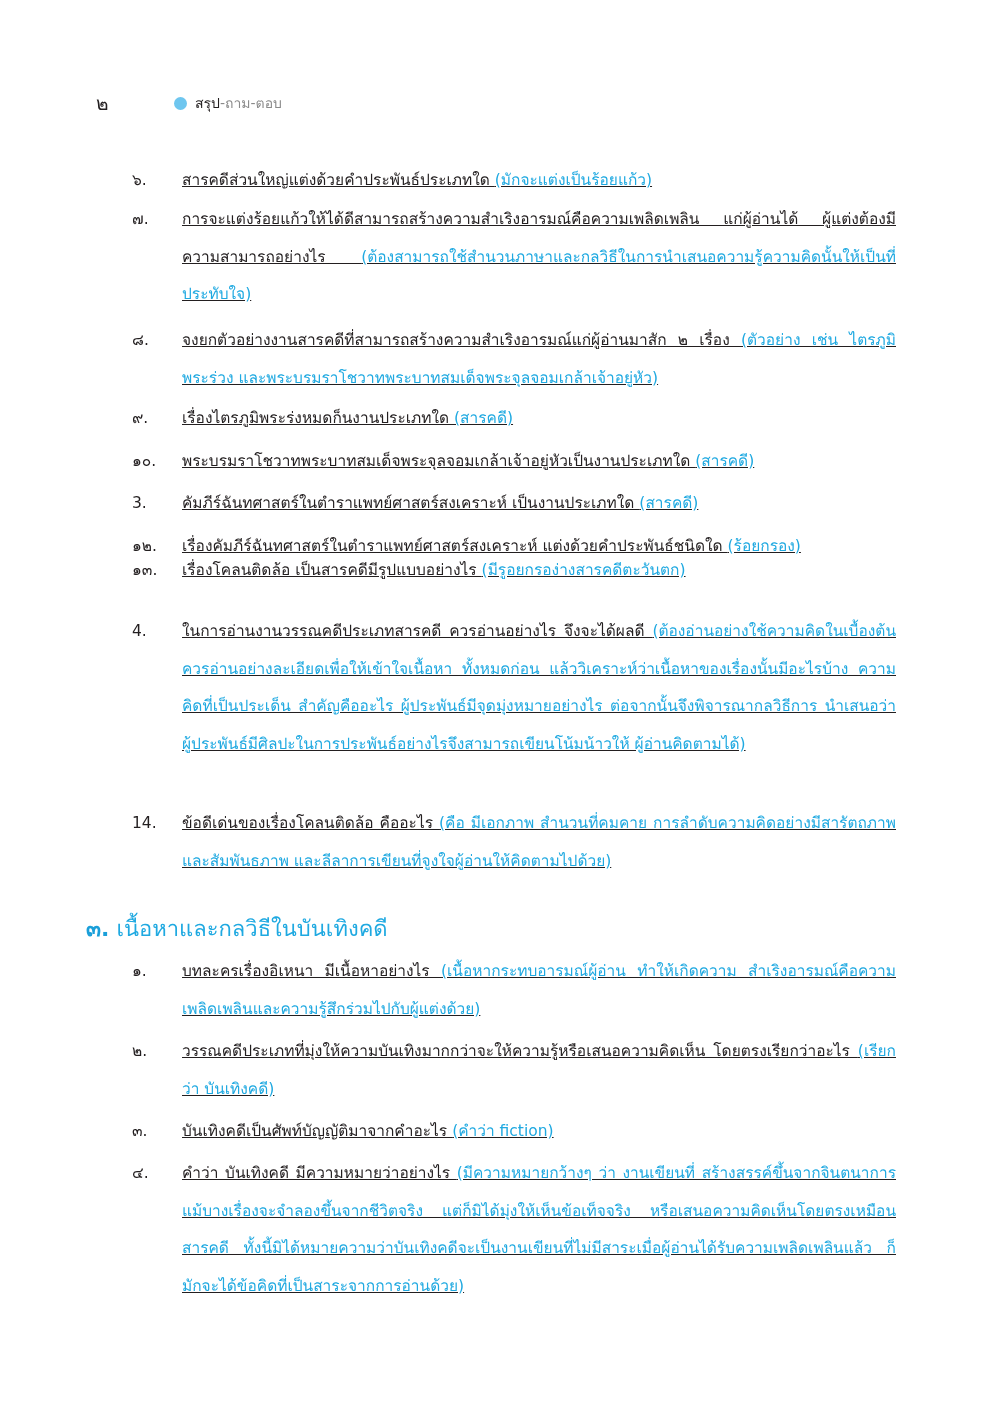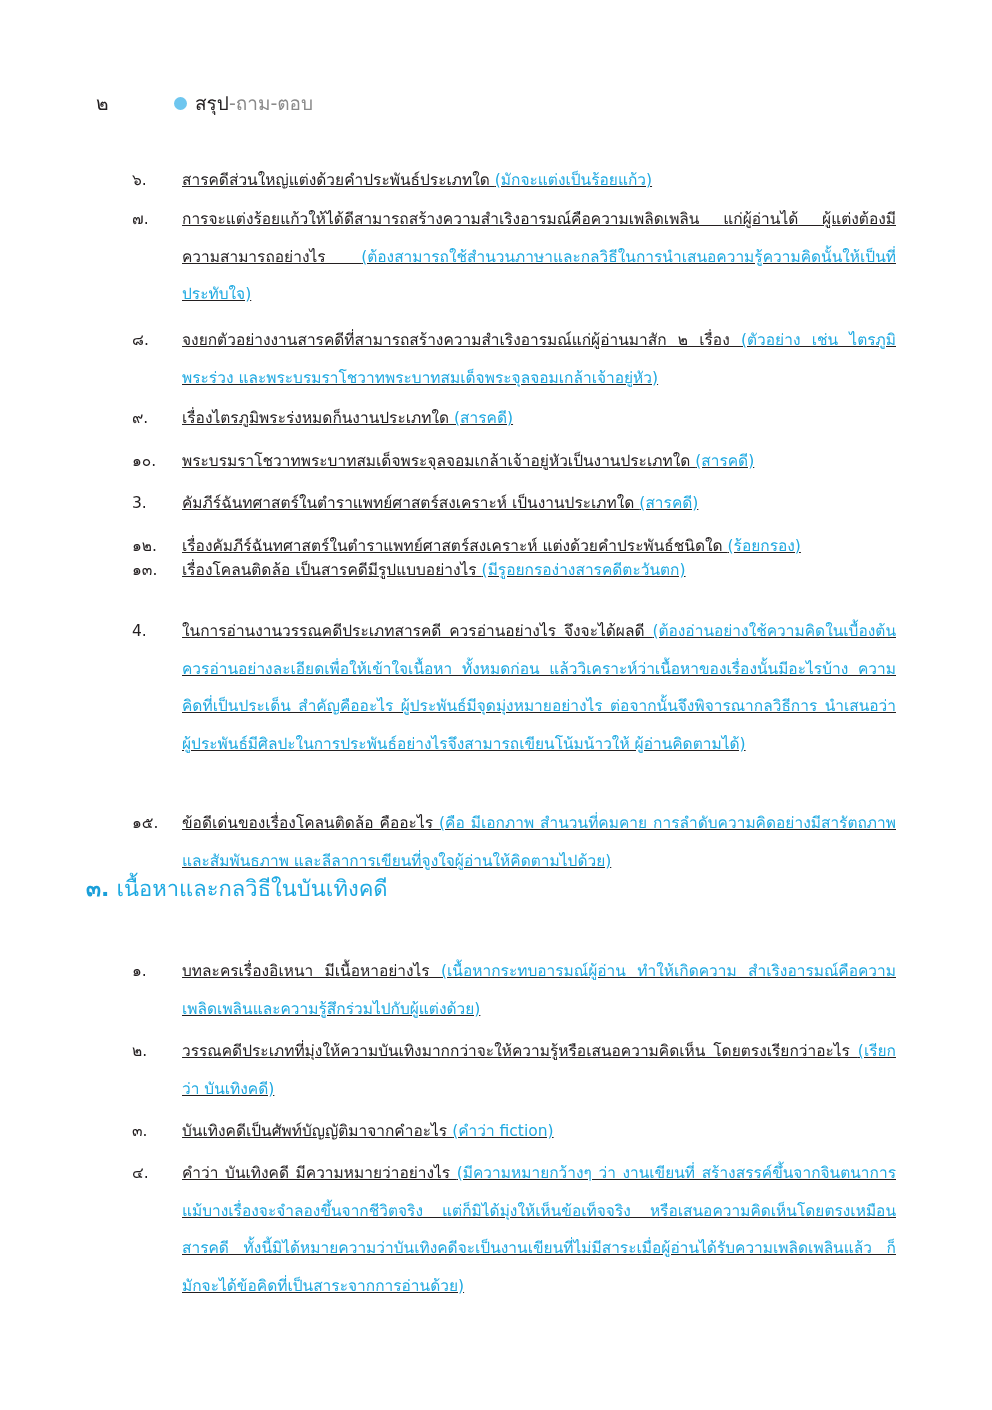--- a/index.html
+++ b/index.html
@@ -10,39 +10,39 @@
   }
   .page-header {
     position: absolute; left: 96px; top: 88px; height: 30px;
     display: flex; align-items: center;
   }
   .page-number { font-size: 19px; color: #231f20; width: 78px; }
   .header-dot {
     width: 13px; height: 13px; border-radius: 50%; background: #6ec6ef;
     display: inline-block; margin-right: 8px;
   }
-  .header-title { font-size: 19px; color: #8a8a8a; }
+  .header-title { font-size: 14px; color: #8a8a8a; }
   .header-title .strong { color: #231f20; }
 
   .content { position: absolute; left: 0; top: 0; width: 992px; }
 
   .qa {
     position: absolute; left: 132px; width: 764px;
     font-size: 15.5px; line-height: 37.5px;
   }
   .qa .num {
     position: absolute; left: 0; top: 0; width: 50px;
   }
   .qa .text {
     margin-left: 50px; text-align: justify; text-decoration: underline;
   }
   .qa .answer { color: #1fa9e1; }
 
   .section-heading {
-    position: absolute; left: 86px; top: 869px;
+    position: absolute; left: 86px; top: 909px;
     font-size: 22px; color: #1fa9e1; line-height: 40px;
   }
   .section-heading .sec-num { font-weight: bold; color: #1a9fd9; }
 </style>
 </head>
 <body>
 
 <div class="page-header">
   <span class="page-number">๒</span>
   <span class="header-dot"></span>
@@ -90,21 +90,21 @@
     <span class="num">๑๓.</span>
     <div class="text"><span>เรื่องโคลนติดล้อ เป็นสารคดีมีรูปแบบอย่างไร </span><span class="answer">(มีรูอยกรอง่างสารคดีตะวันตก)</span></div>
   </div>
 
   <div class="qa" style="top:613px">
     <span class="num">4.</span>
     <div class="text"><span>ในการอ่านงานวรรณคดีประเภทสารคดี ควรอ่านอย่างไร จึงจะได้ผลดี </span><span class="answer">(ต้องอ่านอย่างใช้ความคิดในเบื้องต้นควรอ่านอย่างละเอียดเพื่อให้เข้าใจเนื้อหา ทั้งหมดก่อน แล้ววิเคราะห์ว่าเนื้อหาของเรื่องนั้นมีอะไรบ้าง ความคิดที่เป็นประเด็น สำคัญคืออะไร ผู้ประพันธ์มีจุดมุ่งหมายอย่างไร ต่อจากนั้นจึงพิจารณากลวิธีการ นำเสนอว่า ผู้ประพันธ์มีศิลปะในการประพันธ์อย่างไรจึงสามารถเขียนโน้มน้าวให้ ผู้อ่านคิดตามได้)</span></div>
   </div>
 
   <div class="qa" style="top:805px">
-    <span class="num">๑๕.</span>
+    <span class="num">14.</span>
     <div class="text"><span>ข้อดีเด่นของเรื่องโคลนติดล้อ คืออะไร </span><span class="answer">(คือ มีเอกภาพ สำนวนที่คมคาย การลำดับความคิดอย่างมีสารัตถภาพและสัมพันธภาพ และลีลาการเขียนที่จูงใจผู้อ่านให้คิดตามไปด้วย)</span></div>
   </div>
 
   <div class="section-heading">
     <span class="sec-num">๓.</span><span> เนื้อหาและกลวิธีในบันเทิงคดี</span>
   </div>
 
   <div class="qa" style="top:953px">
     <span class="num">๑.</span>
     <div class="text"><span>บทละครเรื่องอิเหนา มีเนื้อหาอย่างไร </span><span class="answer">(เนื้อหากระทบอารมณ์ผู้อ่าน ทำให้เกิดความ สำเริงอารมณ์คือความเพลิดเพลินและความรู้สึกร่วมไปกับผู้แต่งด้วย)</span></div>

